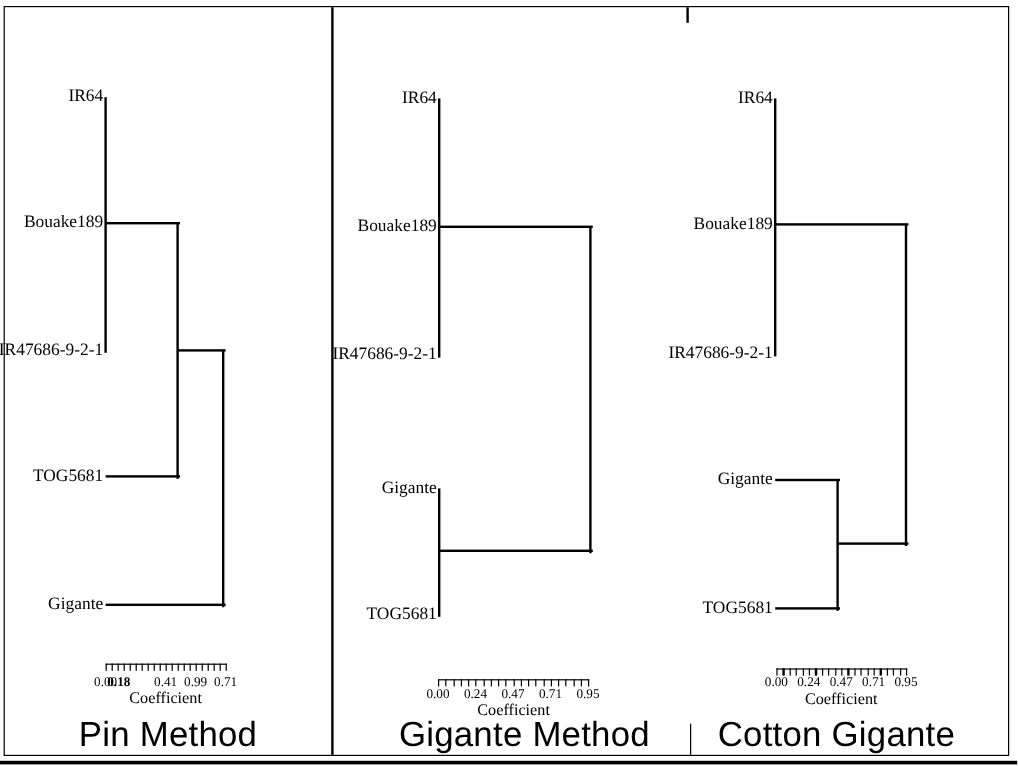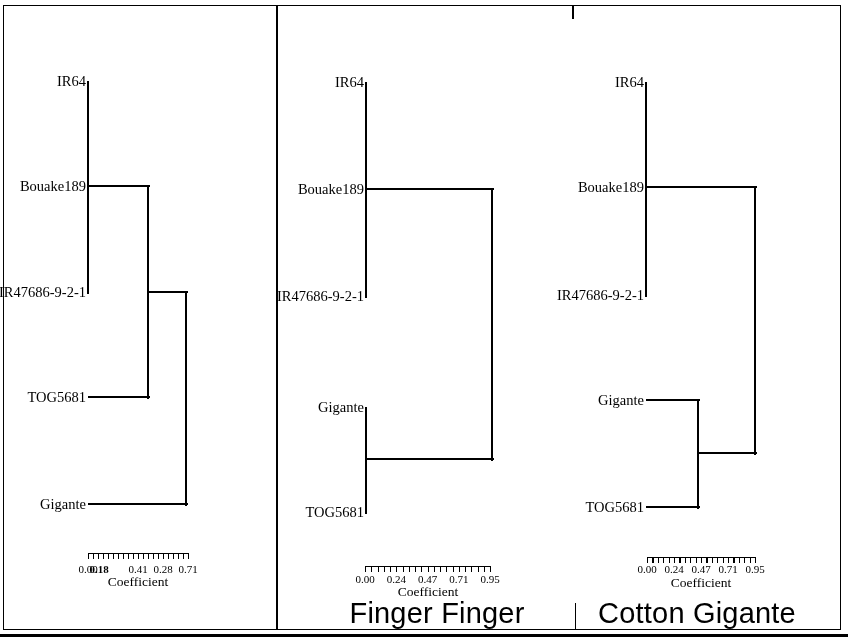--- a/index.html
+++ b/index.html
@@ -65,23 +65,24 @@
       <div class="ruler-tick" style="left: 158px; top: 553px;"></div>
       <div class="ruler-tick" style="left: 163px; top: 553px;"></div>
       <div class="ruler-tick" style="left: 168px; top: 553px;"></div>
       <div class="ruler-tick" style="left: 173px; top: 553px;"></div>
       <div class="ruler-tick" style="left: 178px; top: 553px;"></div>
       <div class="ruler-tick" style="left: 183px; top: 553px;"></div>
       <div class="ruler-tick" style="left: 188px; top: 553px;"></div>
       <div class="tick-label" style="left: 88px; top: 569px;">0.00</div>
       <div class="tick-label" style="left: 99px; top: 569px; font-weight: bold;">0.18</div>
       <div class="tick-label" style="left: 138px; top: 569px;">0.41</div>
-      <div class="tick-label" style="left: 163px; top: 569px;">0.28</div>
+      <div class="tick-label" style="left: 163px; top: 569px;">0.99</div>
       <div class="tick-label" style="left: 188px; top: 569px;">0.71</div>
       <div class="axis-title" style="left: 138px; top: 582px;">Coefficient</div>
+      <div class="method-label" style="left: 140px; top: 613px;">Pin Method</div>
     </div>
     <div class="panel">
       <div class="seg" style="left: 365.2px; top: 82px; width: 1.6px; height: 215.6px;"></div>
       <div class="seg" style="left: 366px; top: 188.2px; width: 127.6px; height: 1.6px;"></div>
       <div class="seg" style="left: 491.2px; top: 189px; width: 1.6px; height: 271.6px;"></div>
       <div class="seg" style="left: 366px; top: 458.2px; width: 127.6px; height: 1.6px;"></div>
       <div class="seg" style="left: 365.2px; top: 407px; width: 1.6px; height: 106.6px;"></div>
       <div class="taxon" style="top: 82px; right: 484px;">IR64</div>
       <div class="taxon" style="top: 189px; right: 484px;">Bouake189</div>
       <div class="taxon" style="top: 296px; right: 484px;">IR47686-9-2-1</div>
@@ -108,21 +109,21 @@
       <div class="ruler-tick" style="left: 471.25px; top: 566px;"></div>
       <div class="ruler-tick" style="left: 477.5px; top: 566px;"></div>
       <div class="ruler-tick" style="left: 483.75px; top: 566px;"></div>
       <div class="ruler-tick" style="left: 490px; top: 566px;"></div>
       <div class="tick-label" style="left: 365px; top: 579px;">0.00</div>
       <div class="tick-label" style="left: 396.25px; top: 579px;">0.24</div>
       <div class="tick-label" style="left: 427.5px; top: 579px;">0.47</div>
       <div class="tick-label" style="left: 458.75px; top: 579px;">0.71</div>
       <div class="tick-label" style="left: 490px; top: 579px;">0.95</div>
       <div class="axis-title" style="left: 428px; top: 592px;">Coefficient</div>
-      <div class="method-label" style="left: 437px; top: 613px;">Finger Finger</div>
+      <div class="method-label" style="left: 437px; top: 613px;">Gigante Method</div>
     </div>
     <div class="panel">
       <div class="seg" style="left: 645.2px; top: 82px; width: 1.6px; height: 214.6px;"></div>
       <div class="seg" style="left: 646px; top: 186.2px; width: 110.6px; height: 1.6px;"></div>
       <div class="seg" style="left: 754.2px; top: 187px; width: 1.6px; height: 267.6px;"></div>
       <div class="seg" style="left: 698px; top: 452.2px; width: 58.6px; height: 1.6px;"></div>
       <div class="seg" style="left: 697.2px; top: 400px; width: 1.6px; height: 108.6px;"></div>
       <div class="seg" style="left: 646px; top: 399.2px; width: 53.6px; height: 1.6px;"></div>
       <div class="seg" style="left: 646px; top: 506.2px; width: 53.6px; height: 1.6px;"></div>
       <div class="taxon" style="top: 82px; right: 204px;">IR64</div>

